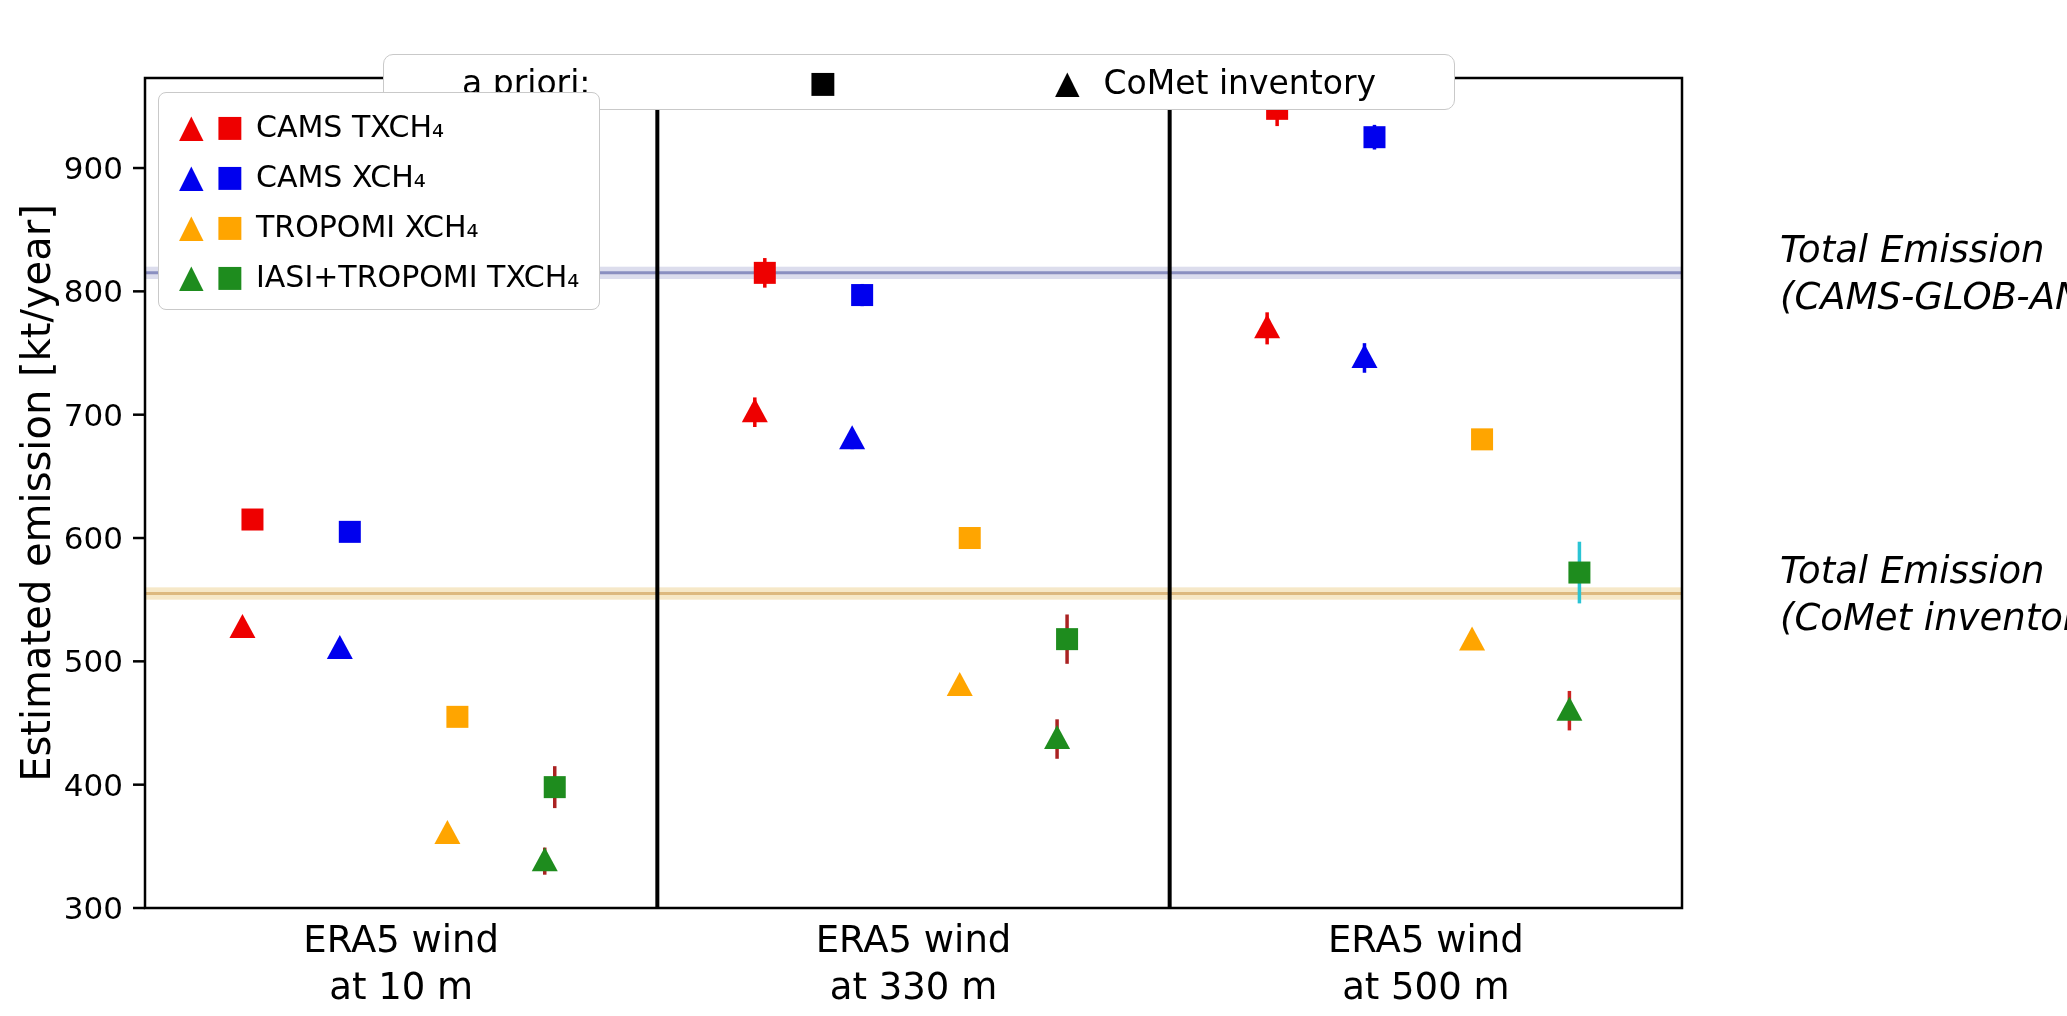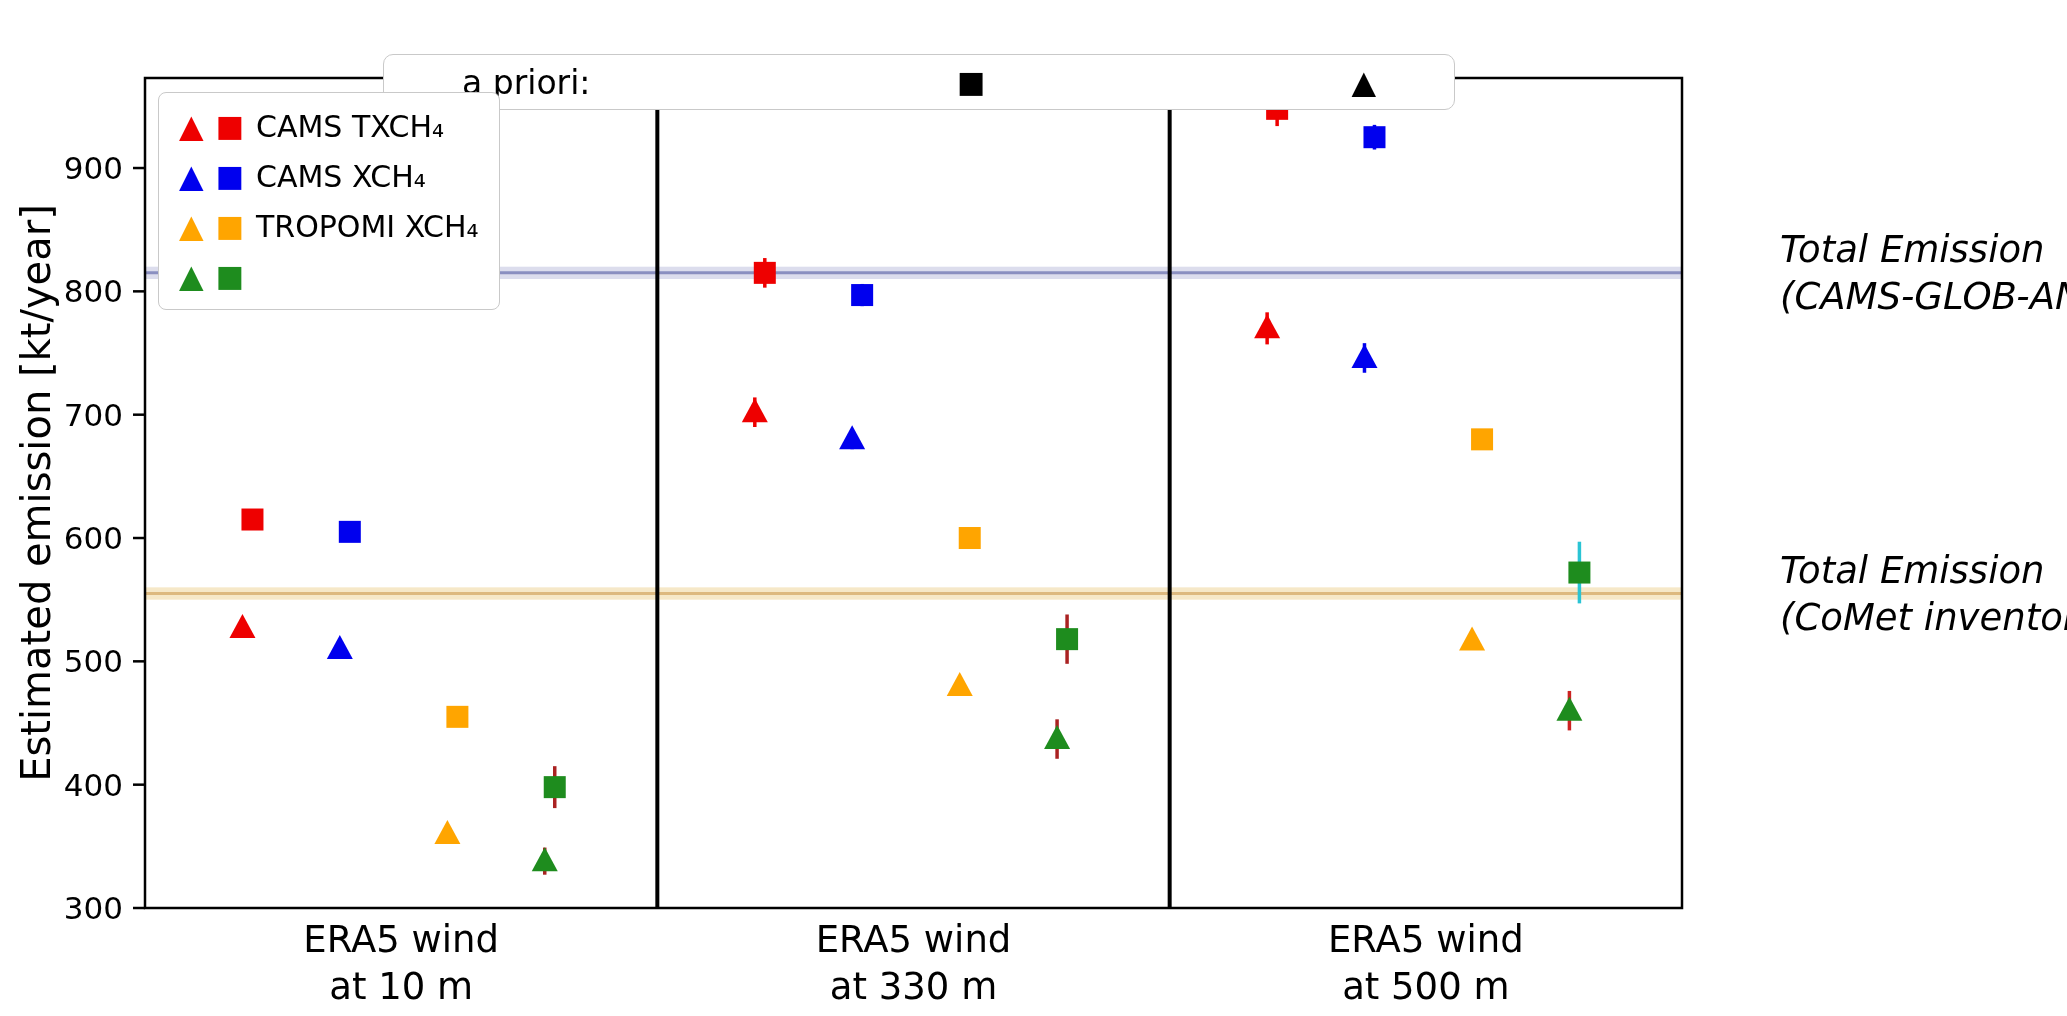--- a/index.html
+++ b/index.html
@@ -120,20 +120,21 @@
 
   <div class="ylabel">Estimated emission [kt/year]</div>
 
   <div class="top-legend">
     <span class="tl-title">a priori:</span>
     <span class="tl-item">
       <span class="glyph sq">■</span>
     </span>
     <span class="tl-item">
       <span class="glyph tri">▲</span>
+      <span>CoMet inventory</span>
     </span>
   </div>
 
   <div class="series-legend" id="series-legend">
       <div class="leg-row">
         <span class="glyph tri" style="color: rgb(238, 0, 0);">▲</span>
         <span class="glyph sq" style="color: rgb(238, 0, 0);">■</span>
         <span>CAMS TXCH₄</span>
       </div>
       <div class="leg-row">
@@ -142,20 +143,21 @@
         <span>CAMS XCH₄</span>
       </div>
       <div class="leg-row">
         <span class="glyph tri" style="color: rgb(255, 165, 0);">▲</span>
         <span class="glyph sq" style="color: rgb(255, 165, 0);">■</span>
         <span>TROPOMI XCH₄</span>
       </div>
       <div class="leg-row">
         <span class="glyph tri" style="color: rgb(30, 140, 30);">▲</span>
         <span class="glyph sq" style="color: rgb(30, 140, 30);">■</span>
+        <span>IASI+TROPOMI TXCH₄</span>
       </div>
     </div>
 
   <div class="annot" id="annot-0" style="top: 272.859px;">Total Emission
 (CAMS-GLOB-ANT)</div>
   <div class="annot" id="annot-1" style="top: 593.513px;">Total Emission
 (CoMet inventory)</div>
 
 </div>
 

